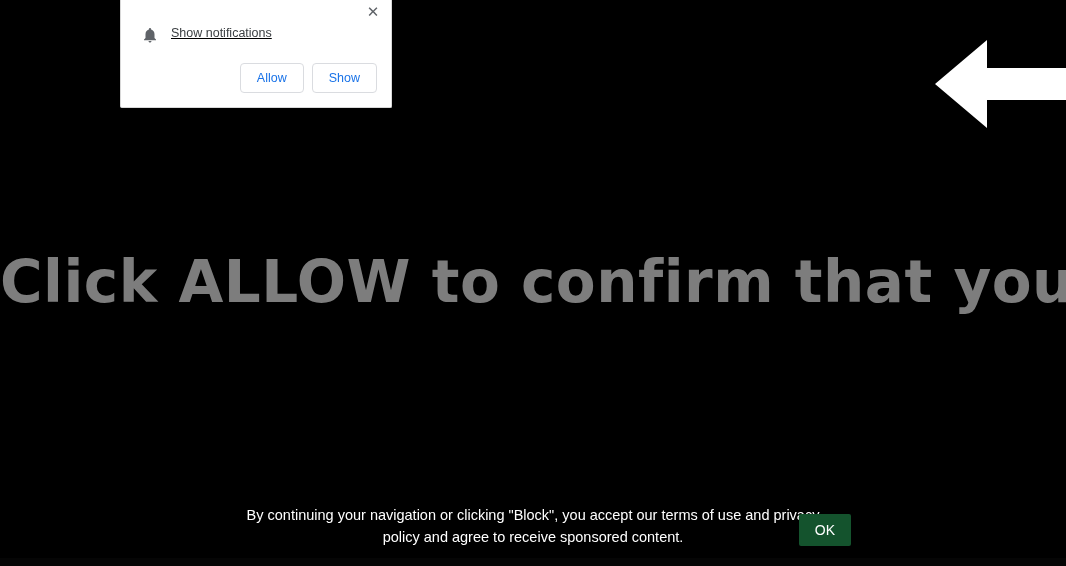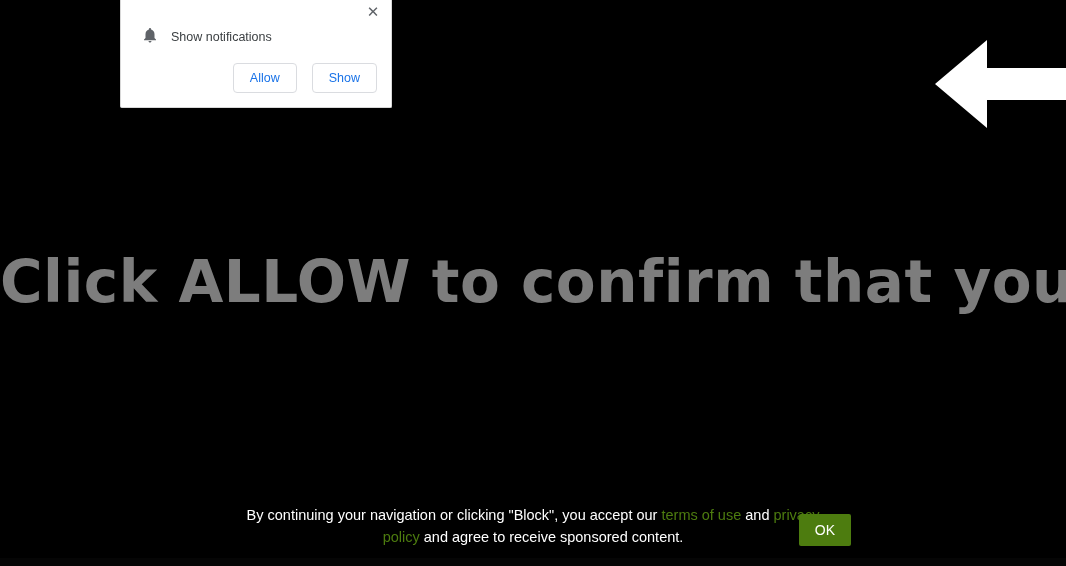--- a/index.html
+++ b/index.html
@@ -40,39 +40,40 @@
     color: #5f6368;
     font-size: 15px;
     cursor: pointer;
     user-select: none;
   }
   #dialog-row {
     position: absolute;
     left: 20px;
     top: 34px;
     display: flex;
-    align-items: flex-end;
+    align-items: flex-start;
+    text-decoration: underline;
   }
   #bell-icon {
     width: 18px;
     height: 18px;
     margin-right: 12px;
     display: block;
   }
   #dialog-message {
     font-size: 12.5px;
     color: #3c4043;
     white-space: nowrap;
   }
   #dialog-buttons {
     position: absolute;
     right: 14px;
     bottom: 14px;
     display: flex;
-    gap: 15px;
+    gap: 8px;
   }
   .dlg-btn {
     font-family: "Liberation Sans", sans-serif;
     font-size: 12.5px;
     color: #1a73e8;
     background: #ffffff;
     border: 1px solid #dadce0;
     border-radius: 4px;
     padding: 7px 16px;
     cursor: pointer;
@@ -117,28 +118,28 @@
     box-sizing: border-box;
   }
   #consent-text {
     color: #ffffff;
     font-size: 14.5px;
     line-height: 22px;
     text-align: center;
     max-width: 600px;
   }
   #consent-text a {
-    color: #4d7c0f;
+    color: #ffffff;
     text-decoration: none;
   }
   #ok-button {
     position: absolute;
     right: 215px;
     bottom: 14px;
-    background: #4d7c0f;
+    background: #14532d;
     color: #ffffff;
     border: none;
     border-radius: 2px;
     font-family: "Liberation Sans", sans-serif;
     font-size: 14px;
     padding: 8px 16px;
     cursor: pointer;
   }
 
   

